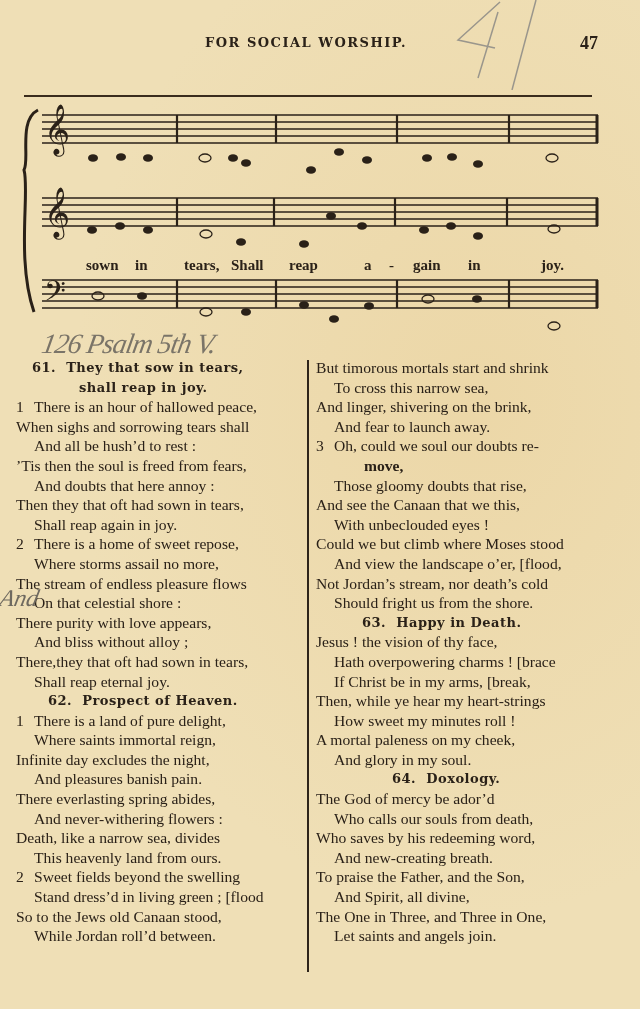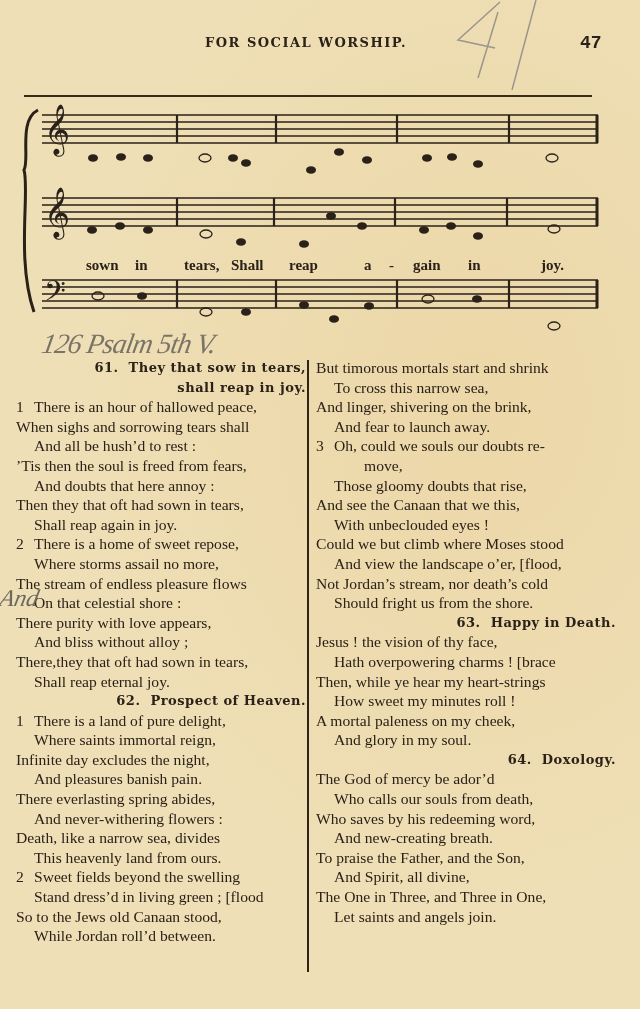--- a/index.html
+++ b/index.html
@@ -12,21 +12,21 @@
     position:relative;
   }
   .header { position:absolute; top:33px; left:0; width:640px; height:24px; }
   .running-title {
     position:absolute; left:205px; top:2px;
     font-family:"DejaVu Serif", serif; font-weight:bold;
     font-size:13px; letter-spacing:1.5px;
   }
   .page-number {
     position:absolute; left:580px; top:0px;
-    font-family:Liberation Mono, monospace; font-weight:bold; font-size:18px;
+    font-family:Liberation Serif, serif; font-weight:bold; font-size:18px;
   }
   .pencil-note-top {
     position:absolute; left:450px; top:0px; width:90px; height:90px;
   }
   .rule { position:absolute; left:24px; top:95px; width:568px; height:2px; background:#3a2c1d; }
   .music { position:absolute; left:0; top:100px; width:640px; height:260px; }
   .lyric {
     position:absolute; top:257px; font-family:"Liberation Serif", serif; font-size:15px;font-weight:bold;
   }
   .pencil-psalm {
@@ -36,24 +36,24 @@
   }
   .col {
     position:absolute; top:358px;
     font-family:"Liberation Serif", serif; font-size:15.6px; line-height:19.6px;
   }
   .col-left { left:16px; width:290px; }
   .col-right { left:316px; width:300px; }
   .divider { position:absolute; left:307px; top:360px; width:1.5px; height:612px; background:#2e241a; }
   .ln { white-space:nowrap; height:19.6px; }
   .ind { padding-left:18px; }
-  .ind2 { padding-left:48px; }
+  .ind2 { padding-left:48px;font-weight:bold; }
   .hymn-title {
     font-family:"DejaVu Serif", serif; font-weight:bold; font-size:13px;
-    letter-spacing:0.5px; white-space:nowrap; height:19.6px; line-height:19.6px;text-align:right;
+    letter-spacing:0.5px; white-space:nowrap; height:19.6px; line-height:19.6px;
   }
   .num { display:inline-block; width:18px; }
   .pencil-and {
     position:absolute; left:0px; top:585px;
     font-family:"Liberation Serif", serif; font-style:italic; font-size:24px;
     color:#6f6a60; transform:skewX(-12deg);
   }
 </style>
 </head>
 <body>
@@ -219,36 +219,37 @@
   <div class="ln ind">While Jordan roll’d between.</div>
 </div>
 
 <div class="divider"></div>
 
 <div class="col col-right">
   <div class="ln">But timorous mortals start and shrink</div>
   <div class="ln ind">To cross this narrow sea,</div>
   <div class="ln">And linger, shivering on the brink,</div>
   <div class="ln ind">And fear to launch away.</div>
-  <div class="ln"><span class="num">3</span><span>Oh, could we souls our doubts re-</span></div>
+  <div class="ln"><span class="num">3</span><span>Oh, could we soul our doubts re-</span></div>
   <div class="ln ind2">move,</div>
   <div class="ln ind">Those gloomy doubts that rise,</div>
   <div class="ln">And see the Canaan that we this,</div>
   <div class="ln ind">With unbeclouded eyes !</div>
   <div class="ln">Could we but climb where Moses stood</div>
   <div class="ln ind">And view the landscape o’er, [flood,</div>
   <div class="ln">Not Jordan’s stream, nor death’s cold</div>
   <div class="ln ind">Should fright us from the shore.</div>
 
   <div class="hymn-title" style="padding-left:46px">
     <span>63.</span>&nbsp;
     <span>Happy in Death.</span>
   </div>
   <div class="ln">Jesus ! the vision of thy face,</div>
   <div class="ln ind">Hath overpowering charms ! [brace</div>
+  <div class="ln ind">If Christ be in my arms, [break,</div>
   <div class="ln">Then, while ye hear my heart-strings</div>
   <div class="ln ind">How sweet my minutes roll !</div>
   <div class="ln">A mortal paleness on my cheek,</div>
   <div class="ln ind">And glory in my soul.</div>
 
   <div class="hymn-title" style="padding-left:76px">
     <span>64.</span>&nbsp;
     <span>Doxology.</span>
   </div>
   <div class="ln">The God of mercy be ador’d</div>

